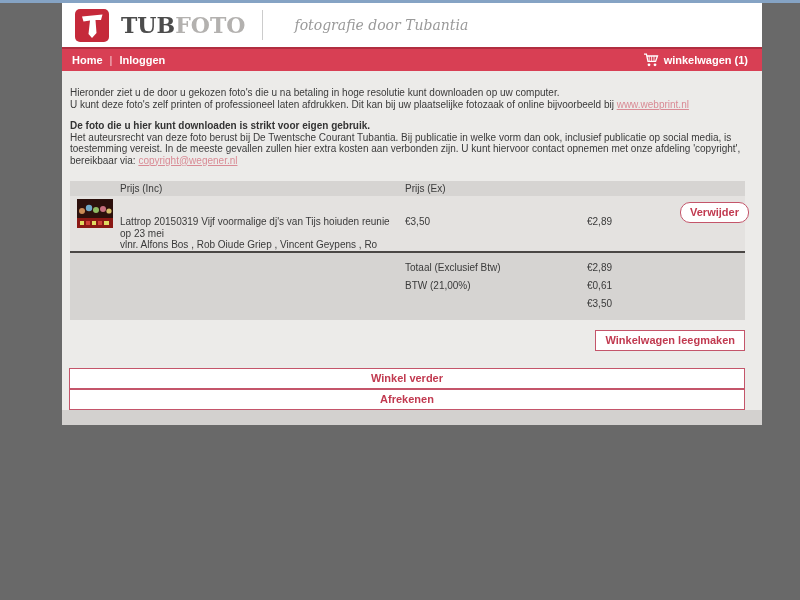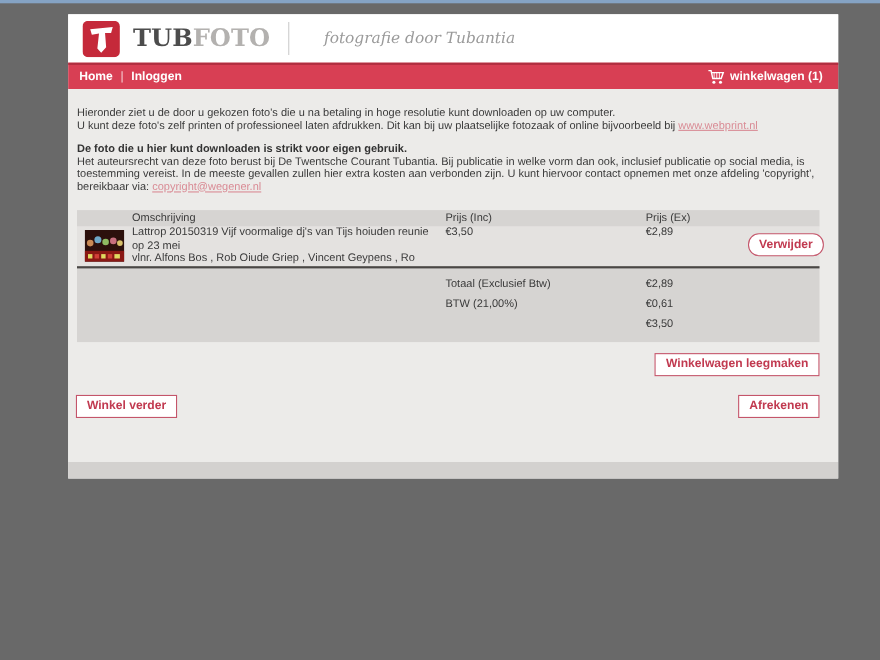--- a/index.html
+++ b/index.html
@@ -3,21 +3,21 @@
 <meta charset="utf-8">
 <style>
   html,body{margin:0;padding:0;}
   body{
     width:800px;height:600px;overflow:hidden;position:relative;
     background:#696969;
     font-family:"Liberation Sans", sans-serif;
     -webkit-font-smoothing:antialiased;
   }
   .topline{position:absolute;top:0;left:0;width:800px;height:3px;background:#85a3c4;}
-  .page{position:absolute;left:62px;top:13px;width:700px;background:#fff;}
+  .page{position:absolute;left:62px;top:3px;width:700px;background:#fff;}
 
   
   .site-header{height:44px;background:#ffffff;display:flex;align-items:center;padding-left:13px;}
   .logo-box{width:34px;height:33px;flex:0 0 auto;cursor:pointer;}
   .brand{margin-left:12px;font-family:"DejaVu Serif", serif;font-weight:bold;font-size:22px;line-height:22px;white-space:nowrap;cursor:pointer;}
   .brand .tub{color:#4c4c4c;}
   .brand .foto{color:#b3b1af;}
   .header-divider{width:1px;height:30px;background:#cccccc;margin:0 15px 0 17px;}
   .tagline{font-family:"DejaVu Serif", serif;font-style:italic;font-size:14px;color:#9a9a9a;white-space:nowrap;margin-left:16px;}
 
@@ -37,35 +37,35 @@
   .para.third{margin-top:6px;}
   .bold-line{display:block;font-weight:bold;color:#333333;}
   a.link{color:#d98b95;text-decoration:underline;cursor:pointer;}
 
   
   .cart-table{margin:15px 0 0 1px;font-size:10px;}
   .t-grid{display:grid;grid-template-columns:50px 285px 182px 93px auto;}
   .thead{background:#d6d4d2;color:#3a3a3a;}
   .thead .cell{padding:2px 0 2px 0;line-height:11px;}
   .trow{background:#e4e2e0;}
-  .trow .cell{padding-top:0;line-height:11.5px;}
+  .trow .cell{padding-top:20px;line-height:11.5px;}
   .cell-desc{white-space:pre-line;padding-right:10px;}
   .thumb{margin:3px 0 4px 7px;width:36px;height:29px;display:block;}
   .remove-btn{grid-column:5;justify-self:end;align-self:start;margin:6px 9px 0 0;border-radius:10px;}
   .totals{background:#d6d4d2;border-top:2px solid #4a4745;padding:6px 0 7px 0;}
   .totals .t-grid{height:18px;align-items:center;}
   .tot-label{grid-column:3;line-height:18px;}
   .tot-value{grid-column:4;line-height:18px;}
 
   
   .btn{display:inline-block;background:#ffffff;border:1px solid #c4556a;color:#c13a50;
        font-family:"Liberation Sans", sans-serif;font-size:11px;font-weight:bold;
        padding:3px 9px 4px 9px;cursor:pointer;white-space:nowrap;}
   .empty-row{text-align:right;margin-top:10px;}
-  .bottom-row{display:flex;justify-content:space-between;margin-top:17px;}
+  .bottom-row{display:flex;justify-content:space-between;margin-top:17px;flex-direction:column;}
 
   .footer-strip{height:15px;background:#d3d1cf;}
 </style>
 </head>
 <body>
 
 <div class="topline"></div>
 
 <div class="page">
 
@@ -106,21 +106,20 @@
     <div class="para"><span>Hieronder ziet u de door u gekozen foto's die u na betaling in hoge resolutie kunt downloaden op uw computer.
 U kunt deze foto's zelf printen of professioneel laten afdrukken. Dit kan bij uw plaatselijke fotozaak of online bijvoorbeeld bij </span><a class="link">www.webprint.nl</a></div>
 
     <div class="para second"><span class="bold-line">De foto die u hier kunt downloaden is strikt voor eigen gebruik.</span><span>Het auteursrecht van deze foto berust bij De Twentsche Courant Tubantia. Bij publicatie in welke vorm dan ook, inclusief publicatie op social media, is toestemming vereist. In de meeste gevallen zullen hier extra kosten aan verbonden zijn. U kunt hiervoor contact opnemen met onze afdeling 'copyright', bereikbaar via: </span><a class="link">copyright@wegener.nl</a></div>
 
 
     <div class="cart-table">
 
       <div class="thead t-grid">
         <div class="cell"></div>
-        <div class="cell">Omschrijving</div>
         <div class="cell">Prijs (Inc)</div>
         <div class="cell">Prijs (Ex)</div>
         <div class="cell"></div>
       </div>
 
       <div class="trow t-grid">
         <div>
           <svg class="thumb" width="36" height="29" viewBox="0 0 36 29" aria-hidden="true">
             <rect width="36" height="29" fill="#2c100c"></rect>
             <rect x="0" y="19" width="36" height="10" fill="#8a1814"></rect>

